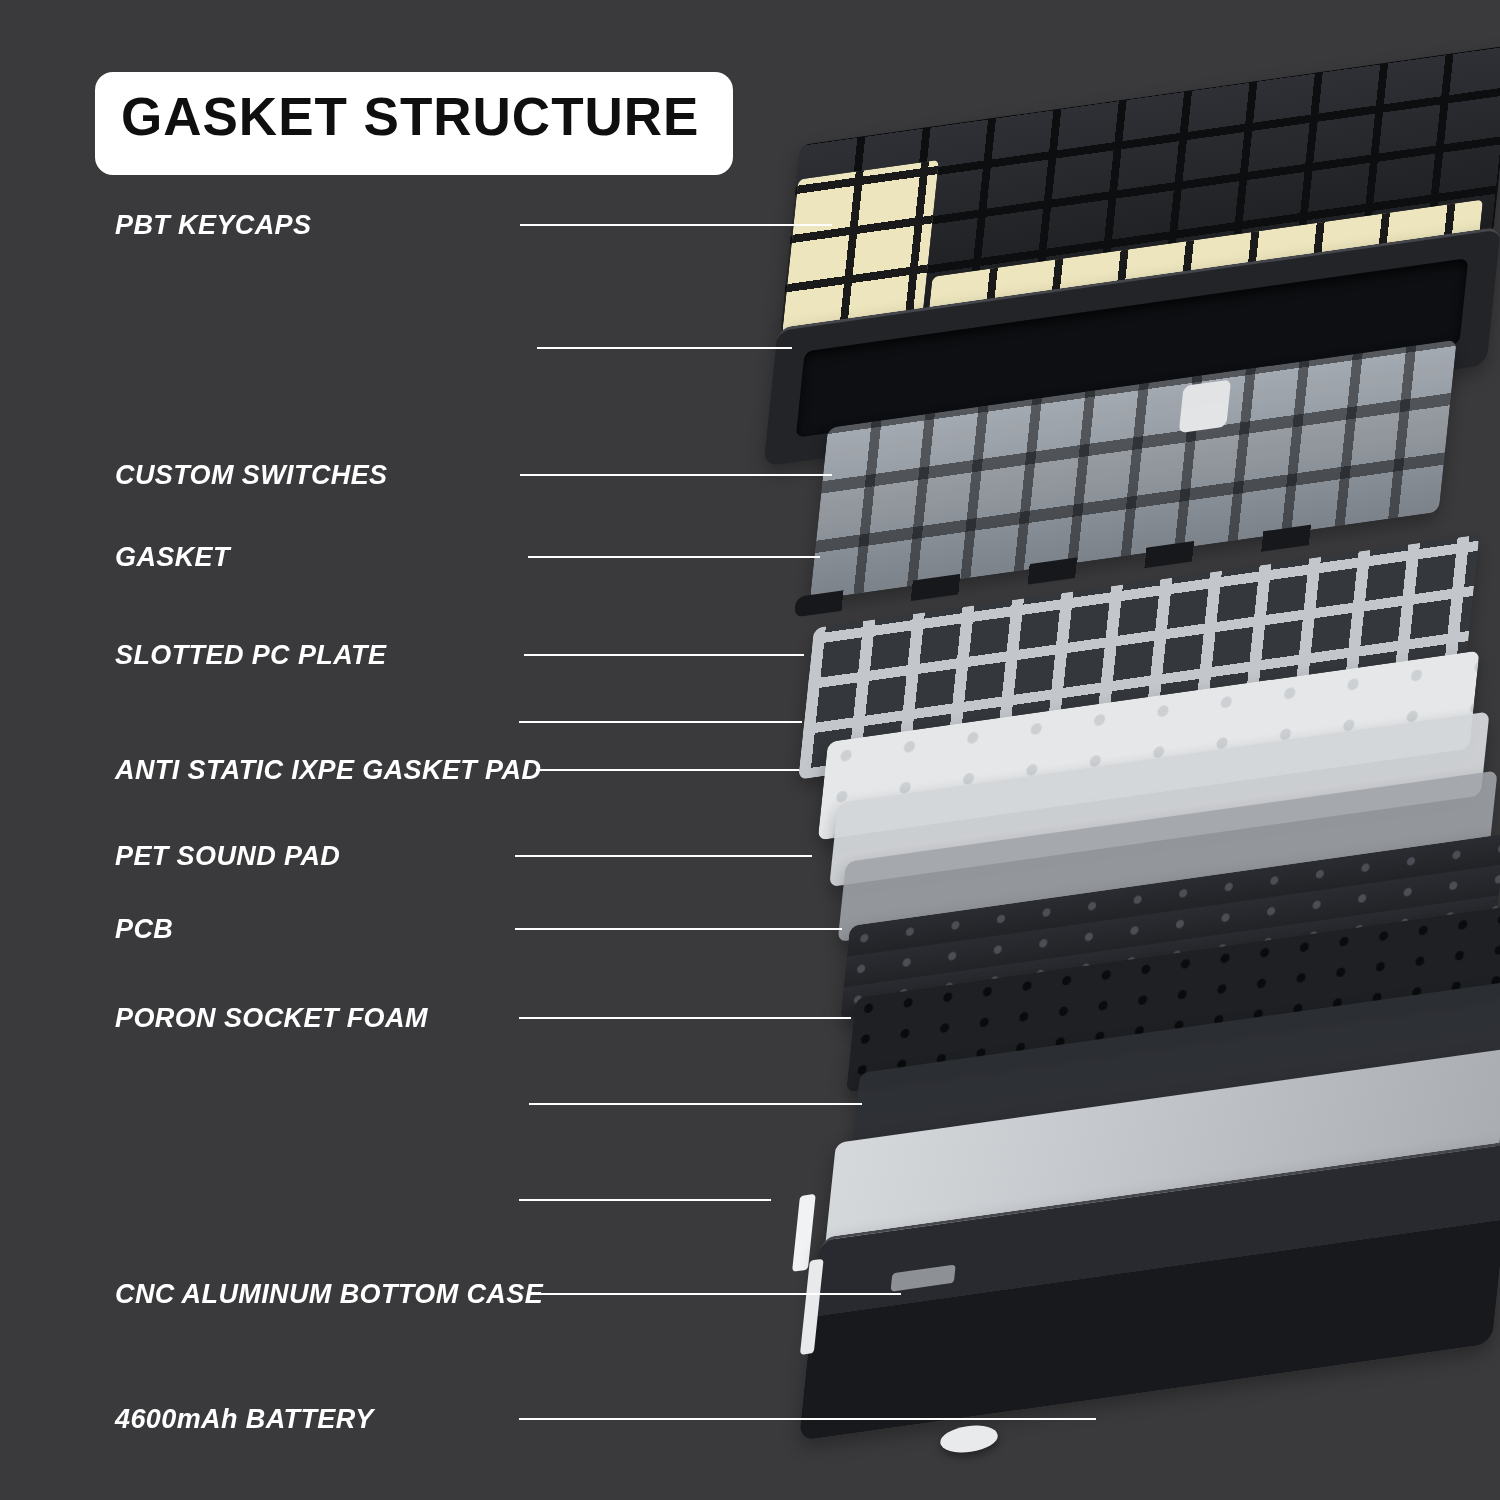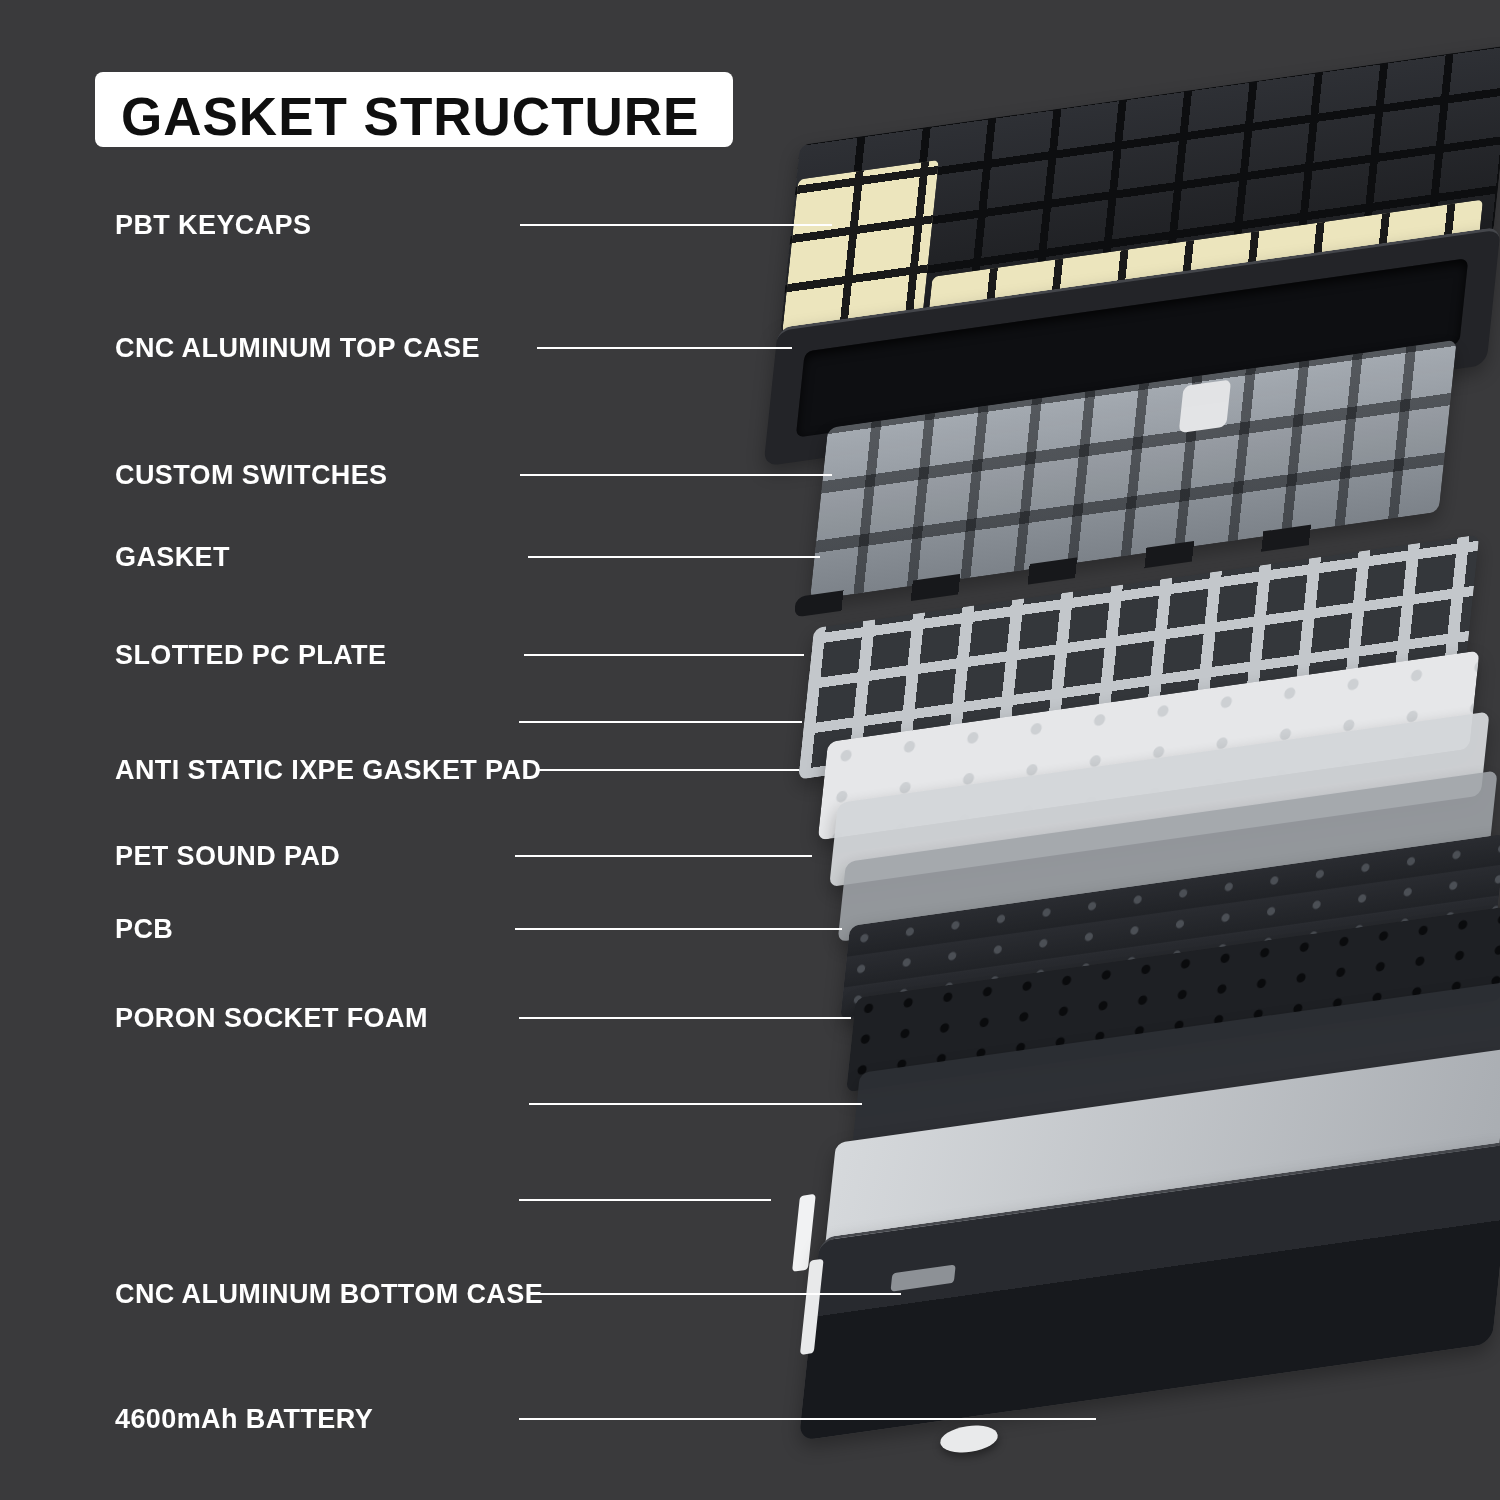--- a/index.html
+++ b/index.html
@@ -9,32 +9,33 @@
     background: var(--bg, #3a3a3c);
     font-family: "Liberation Sans", sans-serif;
   }
 
   
   .title-badge {
     position:absolute; left:95px; top:72px;
     background: var(--title_bg, #ffffff);
     color: var(--title_text, #0f0f0f);
     font-size:53px; font-weight:700; letter-spacing:1px;
-    padding:14px 34px 0 26px;
-    border-radius:8px;
+    padding:14px 34px 28px 26px;
+    border-radius:18px;
     white-space:nowrap;
   }
 
   
   .row { position:absolute; left:0; width:100%; height:32px; }
   .row .lbl {
     position:absolute; left:115px; top:0;
     color: var(--label_text, #ffffff);
     font-size:27px; font-weight:700; letter-spacing:0.4px;
     white-space:nowrap;
+    font-style:italic;
   }
   .row .line {
     position:absolute; top:14px; height:2px;
     background: var(--line, #ffffff);
   }
 
   
   .illustration { position:absolute; inset:0; pointer-events:none; }
   .plate {
     position:absolute;
@@ -229,21 +230,20 @@
 </div>
 
 <div class="title-badge">GASKET STRUCTURE</div>
 
 <div class="row" style="top:210px">
   <span class="lbl">PBT KEYCAPS</span>
   <span class="line" style="left:520px;width:312px"></span>
 </div>
 
 <div class="row" style="top:333px">
-  <span class="lbl">CNC ALUMINUM TOP CASE</span>
   <span class="line" style="left:537px;width:255px"></span>
 </div>
 
 <div class="row" style="top:460px">
   <span class="lbl">CUSTOM SWITCHES</span>
   <span class="line" style="left:520px;width:312px"></span>
 </div>
 
 <div class="row" style="top:542px">
   <span class="lbl">GASKET</span>

